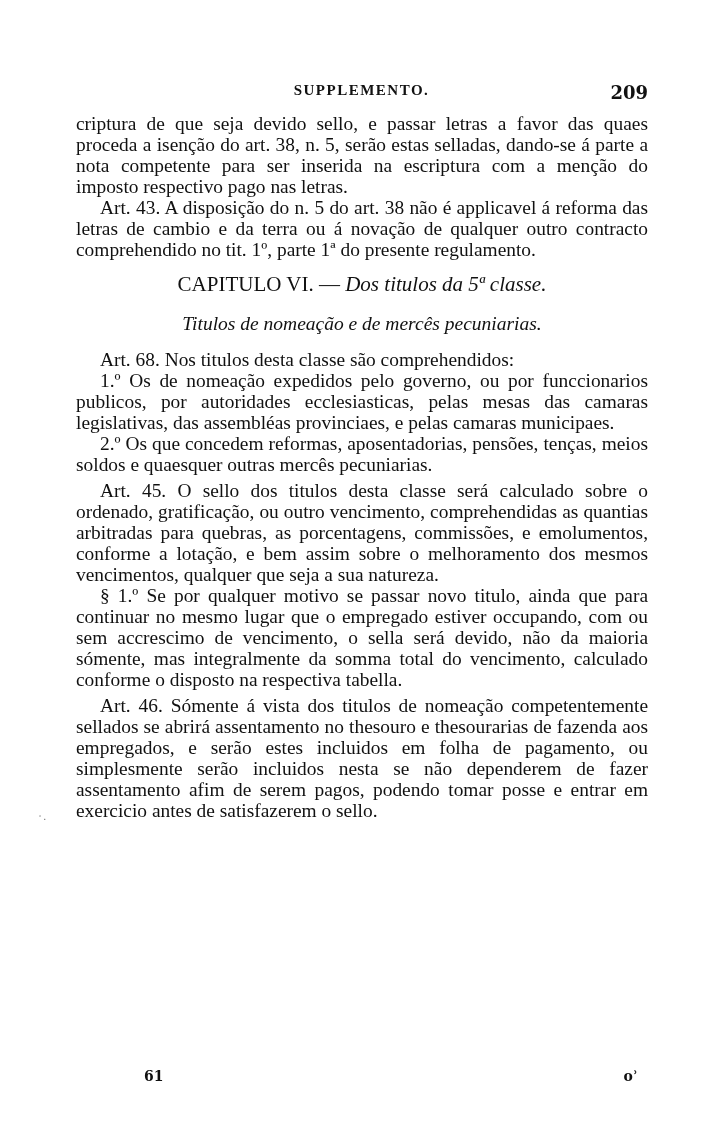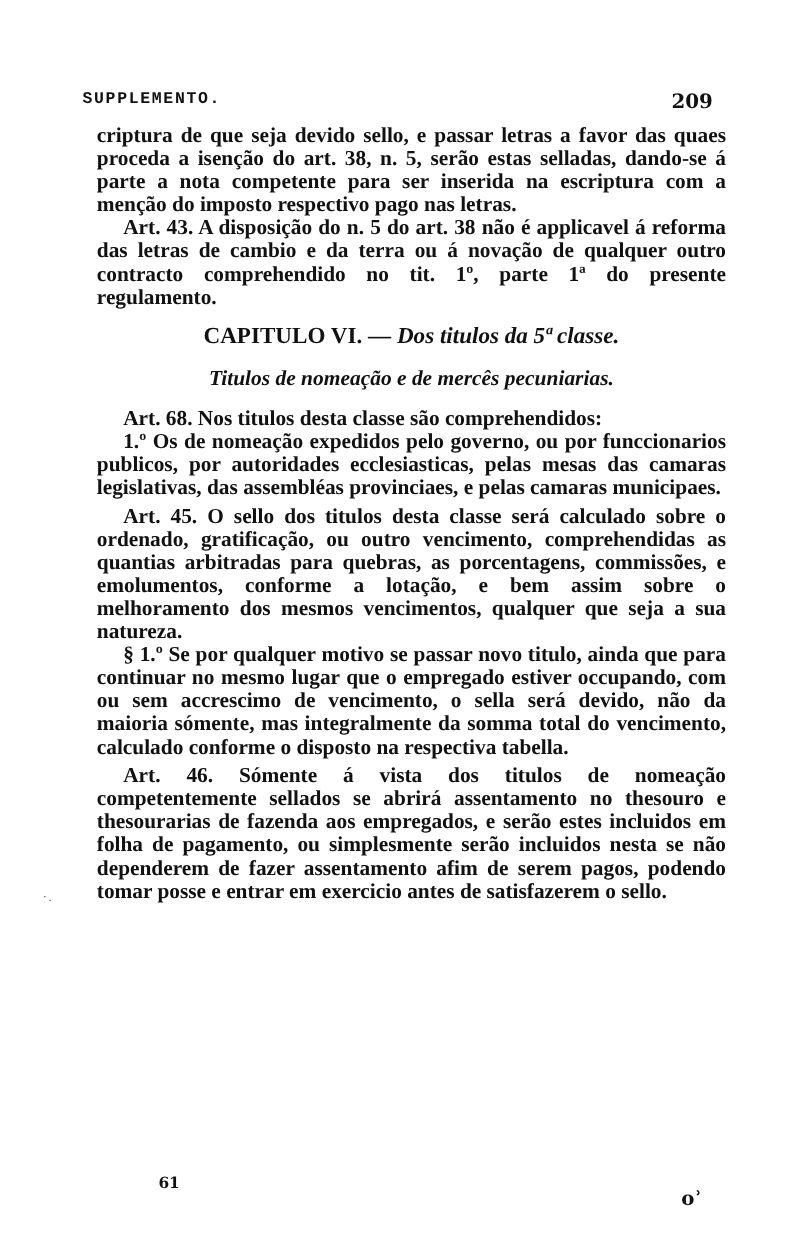--- a/index.html
+++ b/index.html
@@ -26,43 +26,43 @@
       position: absolute;
       top: 80px;
       left: 75px;
       width: 573px;
       height: 24px;
     }
     .running-title {
       position: absolute;
       left: 0;
       width: 100%;
-      font-family: Liberation Mono, monospace;
+      text-align: center;
+      font-family: Liberation Serif, serif;
       font-weight: bold;
       font-size: 15px;
       letter-spacing: 1.5px;
       top: 2px;
     }
     .page-number {
       position: absolute;
       right: 0;
       top: 2px;
       font-family: "DejaVu Serif", serif;
       font-weight: bold;
       font-size: 18px;
     }
     .body-text {
       position: absolute;
-      left: 88px;
+      left: 76px;
       top: 113px;
       width: 572px;
       font-size: 19.4px;
       line-height: 21px;
       text-align: justify;
-      font-weight: bold;
     }
     .body-text p {
       margin: 0;
       text-align: justify;
       text-align-last: left;
     }
     .indent {
       text-indent: 24px;
     }
     .chapter-title {
@@ -101,22 +101,21 @@
       font-family: "DejaVu Serif", serif;
       font-weight: bold;
       font-size: 14px;
     }
     .mark {
       position: absolute;
       right: 10px;
       top: 0;
       font-family: "DejaVu Serif", serif;
       font-weight: bold;
-      font-size: 18px;
-      margin-top: 11px;
+      font-size: 14px;
     }
     .specks {
       position: absolute;
       left: 38px;
       top: 812px;
       font-size: 10px;
       color: #333;
       transform: rotate(35deg);
     }
   </style>
@@ -133,20 +132,21 @@
   <div class="body-text">
     <p>criptura de que seja devido sello, e passar letras a favor das quaes proceda a isenção do art. 38, n. 5, serão estas selladas, dando-se á parte a nota competente para ser inserida na escriptura com a menção do imposto respectivo pago nas letras.</p>
     <p class="indent">Art. 43. A disposição do n. 5 do art. 38 não é applicavel á reforma das letras de cambio e da terra ou á novação de qualquer outro contracto comprehendido no tit. 1º, parte 1ª do presente regulamento.</p>
 
     <p class="chapter-title"><span>CAPITULO VI. — </span><span class="em">Dos titulos da 5ª classe.</span></p>
 
     <p class="section-title">Titulos de nomeação e de mercês pecuniarias.</p>
 
     <p class="indent">Art. 68. Nos titulos desta classe são comprehendidos:</p>
     <p class="indent">1.º Os de nomeação expedidos pelo governo, ou por funccionarios publicos, por autoridades ecclesiasticas, pelas mesas das camaras legislativas, das assembléas provinciaes, e pelas camaras municipaes.</p>
+    <p class="indent">2.º Os que concedem reformas, aposentadorias, pensões, tenças, meios soldos e quaesquer outras mercês pecuniarias.</p>
     <p class="indent gap-small">Art. 45. O sello dos titulos desta classe será calculado sobre o ordenado, gratificação, ou outro vencimento, comprehendidas as quantias arbitradas para quebras, as porcentagens, commissões, e emolumentos, conforme a lotação, e bem assim sobre o melhoramento dos mesmos vencimentos, qualquer que seja a sua natureza.</p>
     <p class="indent">§ 1.º Se por qualquer motivo se passar novo titulo, ainda que para continuar no mesmo lugar que o empregado estiver occupando, com ou sem accrescimo de vencimento, o sella será devido, não da maioria sómente, mas integralmente da somma total do vencimento, calculado conforme o disposto na respectiva tabella.</p>
     <p class="indent gap-small">Art. 46. Sómente á vista dos titulos de nomeação competentemente sellados se abrirá assentamento no thesouro e thesourarias de fazenda aos empregados, e serão estes incluidos em folha de pagamento, ou simplesmente serão incluidos nesta se não dependerem de fazer assentamento afim de serem pagos, podendo tomar posse e entrar em exercicio antes de satisfazerem o sello.</p>
   </div>
 
   <div class="specks">· ·</div>
 
   <div class="footer">
     <div class="signature">61</div>
     <div class="mark">oʾ</div>

